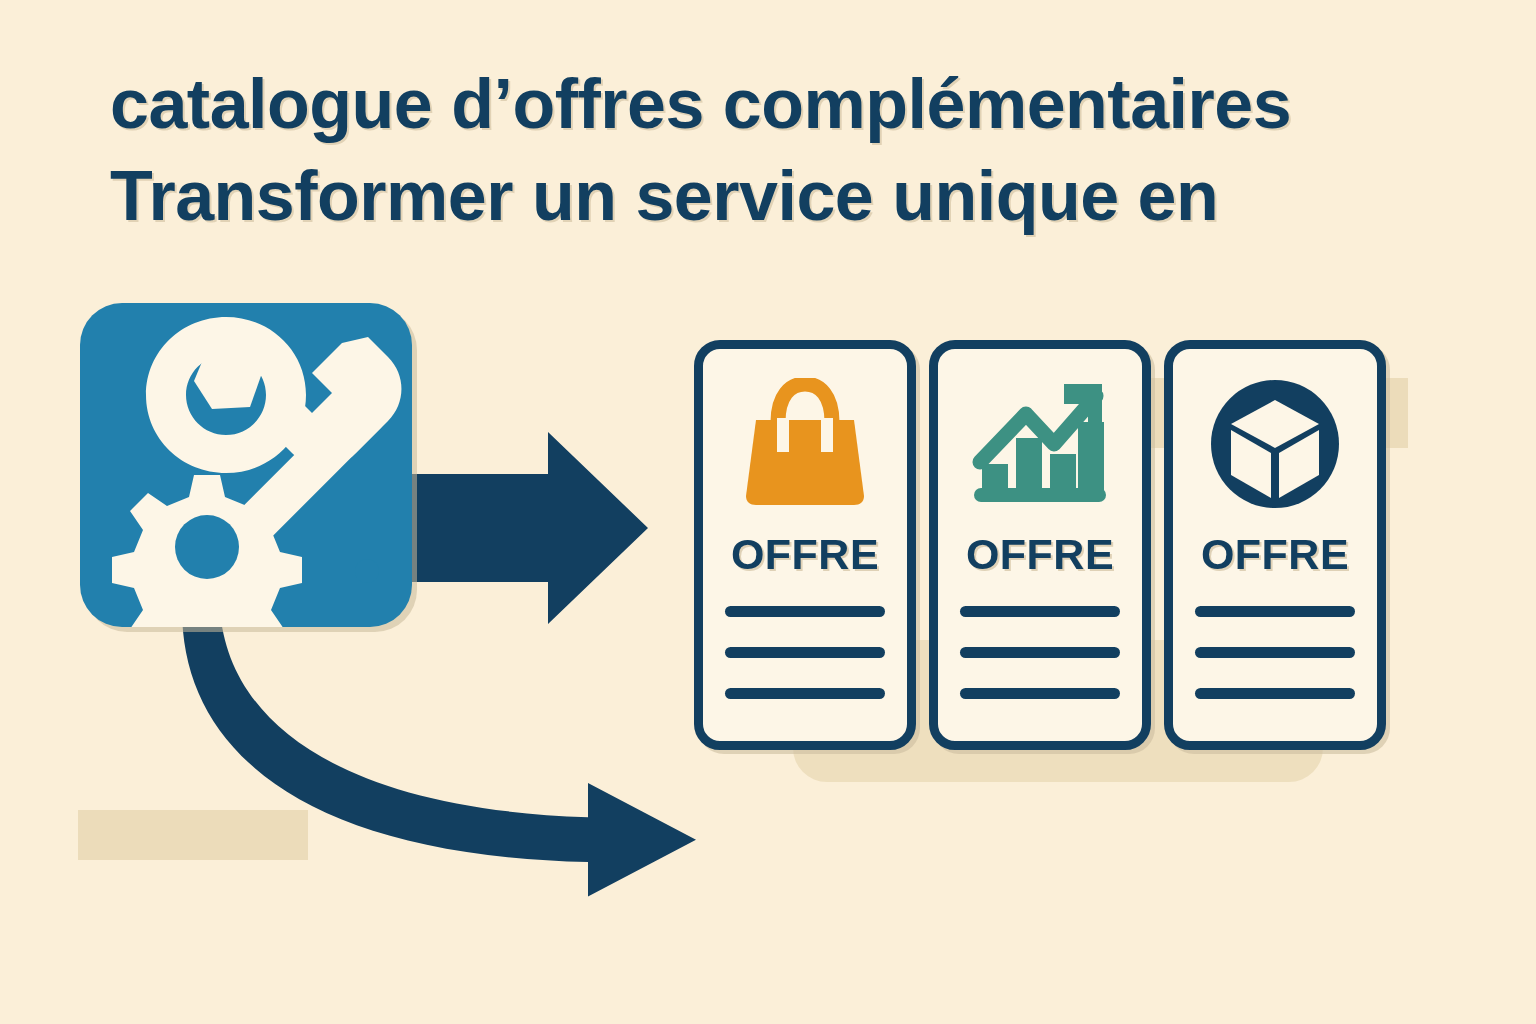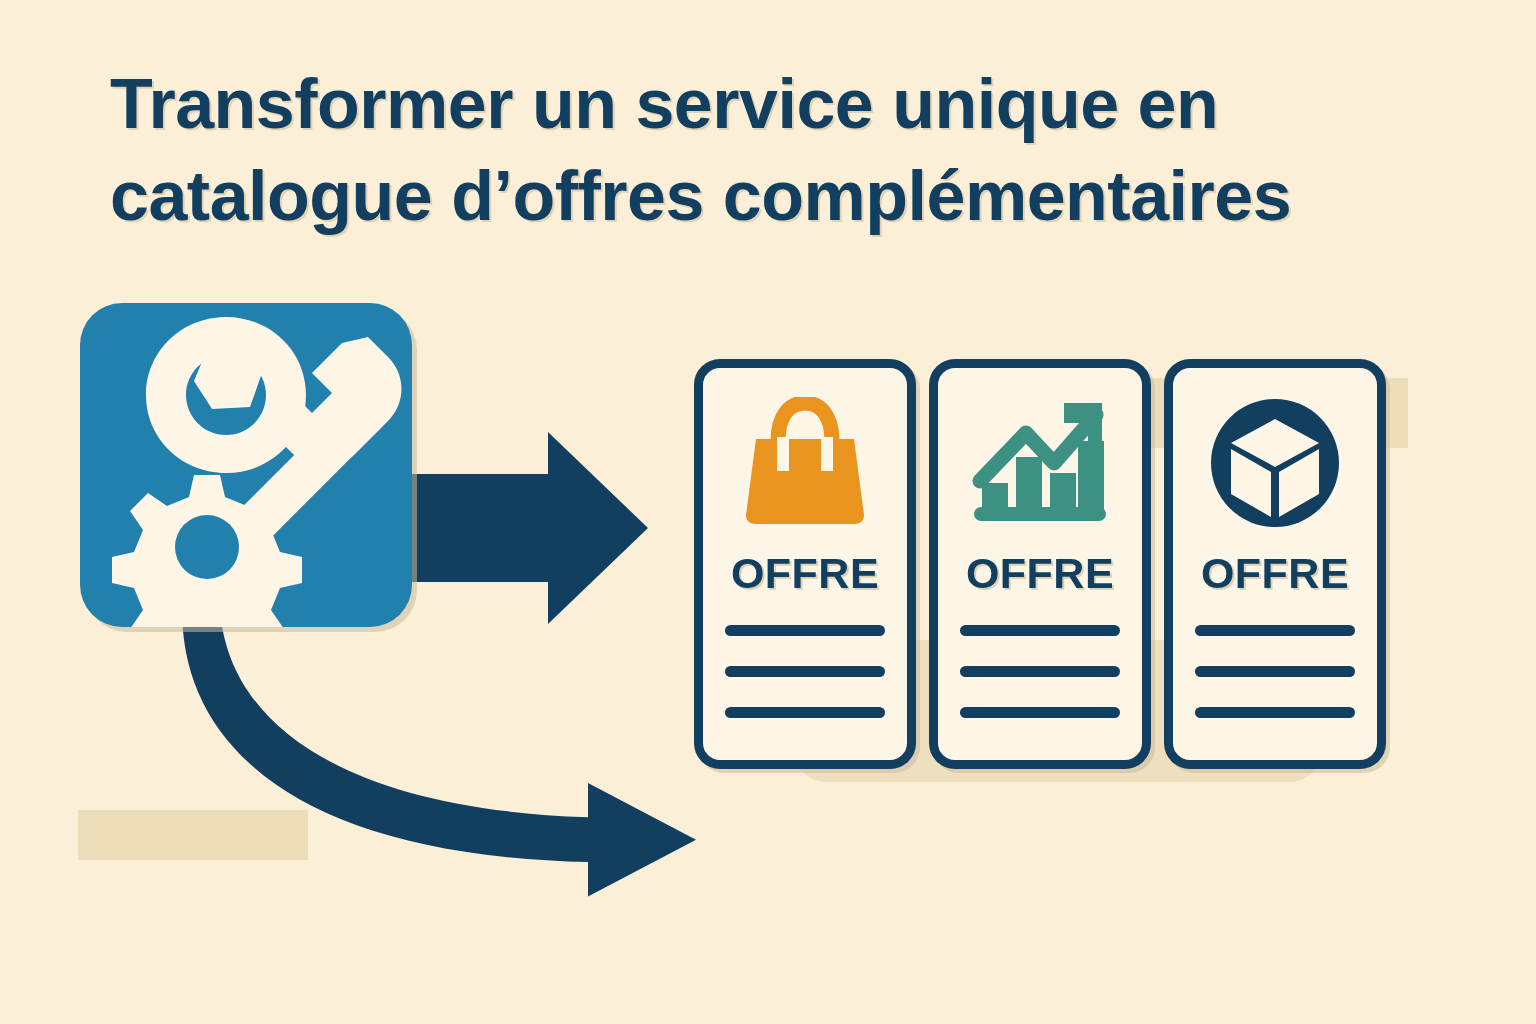--- a/index.html
+++ b/index.html
@@ -62,21 +62,21 @@
   }
   .source-tile svg { position: absolute; inset: 0; }
 
   
   .arrow-svg { position: absolute; overflow: visible; }
 
   
   .cards {
     position: absolute;
     left: 694px;
-    top: 359px;
+    top: 340px;
     display: flex;
     gap: 13px;
   }
   .card {
     position: relative;
     width: 222px;
     height: 410px;
     background: #fdf6e7;
     border: 9px solid #123f60;
     border-radius: 26px;
@@ -135,22 +135,22 @@
 
     <div style="position:absolute; left:70px; top:728px; width:240px; height:120px;">
       <div class="lobe" style="left:0px;   top:48px; width:92px;  height:92px;"></div>
       <div class="lobe" style="left:58px;  top:4px;  width:122px; height:122px;"></div>
       <div class="lobe" style="left:152px; top:44px; width:90px;  height:90px;"></div>
       <div class="cloud" style="left:8px; top:82px; width:230px; height:50px;"></div>
     </div>
   </div>
 
   <div class="title">
+    <span class="line">catalogue d’offres complémentaires</span>
     <span class="line">Transformer un service unique en</span>
-    <span class="line">catalogue d’offres complémentaires</span>
   </div>
 
   <svg class="arrow-svg" style="left:380px; top:418px;" width="320" height="220" viewBox="0 0 320 220">
     <path d="M0,56 L168,56 L168,14 L268,110 L168,206 L168,164 L0,164 Z" fill="#123f60"></path>
   </svg>
 
   <svg class="arrow-svg" style="left:180px; top:600px;" width="560" height="320" viewBox="0 0 560 320">
     <path d="M32,20
              C 40,150 150,252 400,262
              L 400,222 L 508,288 L 400,354 L 400,314

